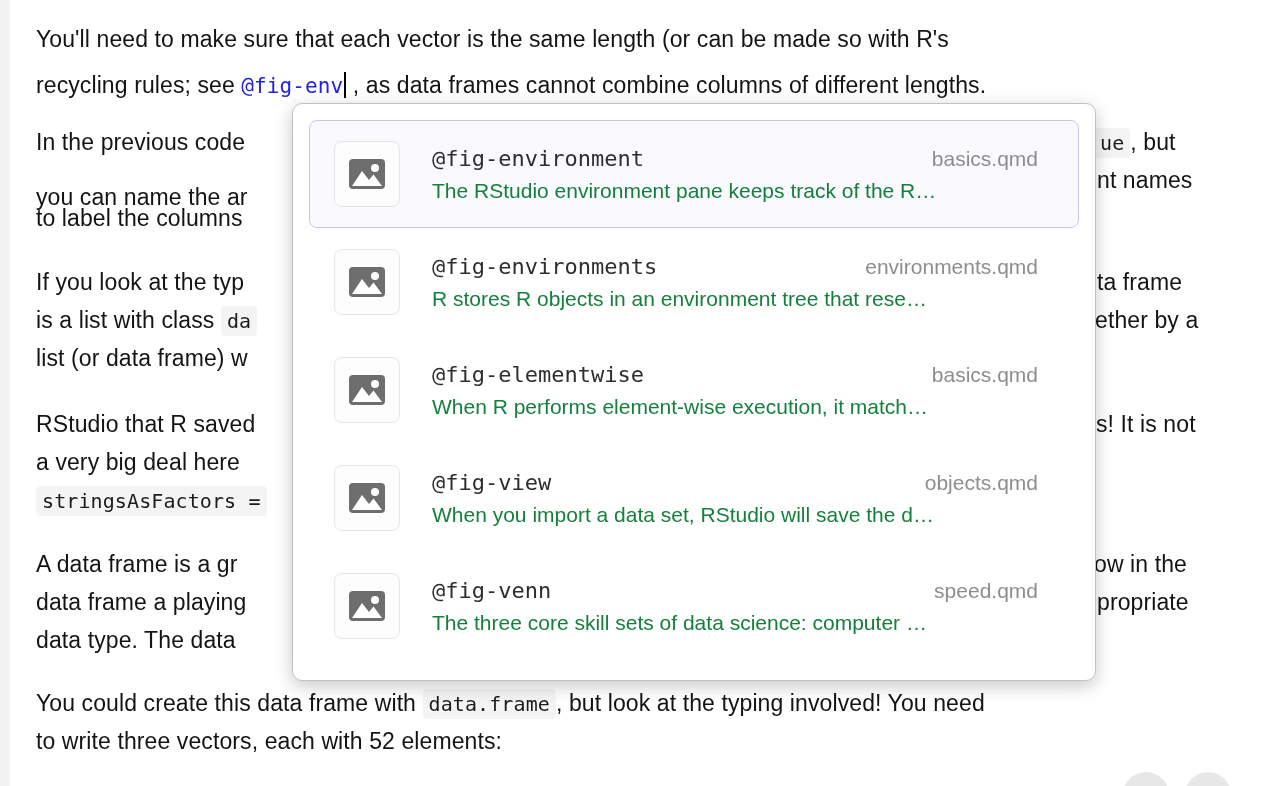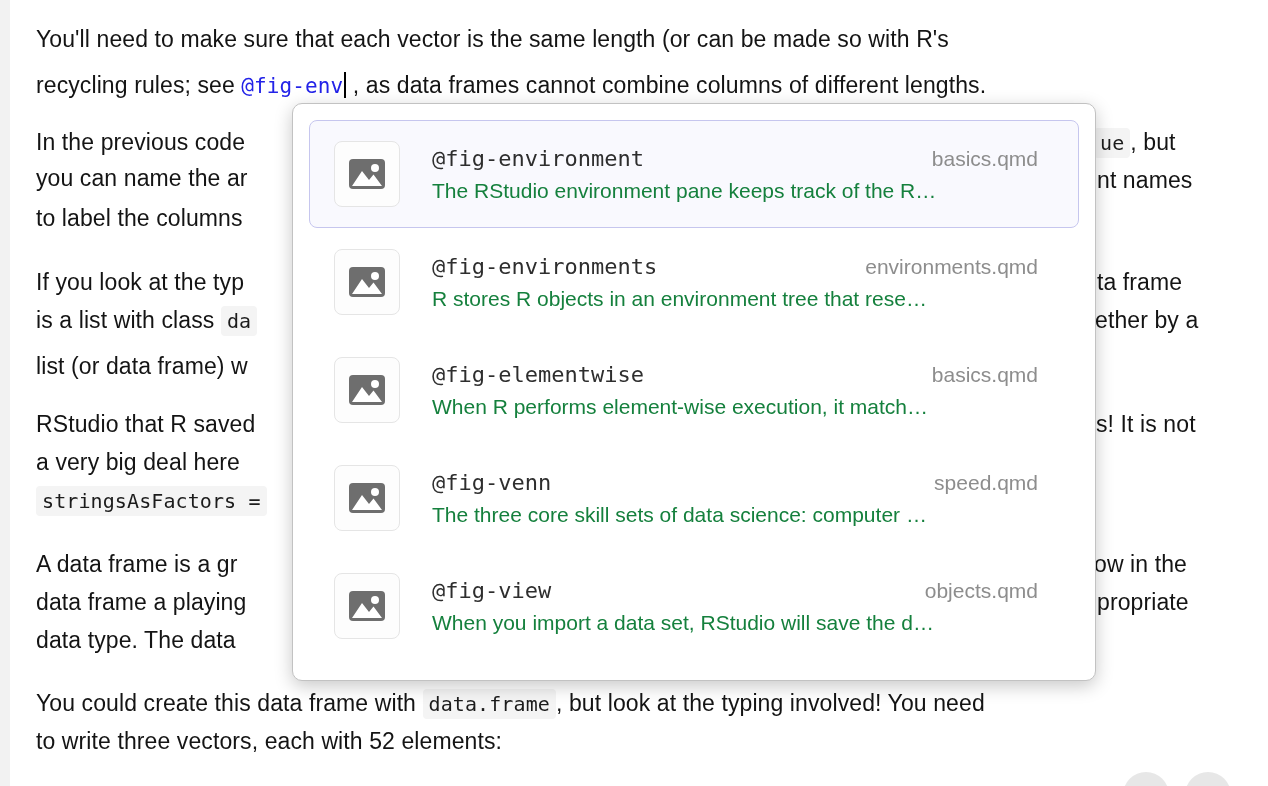--- a/index.html
+++ b/index.html
@@ -63,25 +63,25 @@
 <div id="app">
   <div class="left-strip"></div>
 
   <div class="docline" style="top:24px;left:36px;">You'll need to make sure that each vector is the same length (or can be made so with R's</div>
   <div class="docline" style="top:62px;left:36px;margin-top:8px;">
     <span>recycling rules; see </span><span class="ref-blue">@fig-env</span><span class="cursor"></span><span> , as data frames cannot combine columns of different lengths.</span>
   </div>
 
   <div id="fragments">
       <div class="docline" style="top: 127px; left: 36px;"><span>In the previous code</span></div>
-      <div class="docline" style="top: 163px; left: 36px;"><span>you can name the ar</span></div>
+      <div class="docline" style="top: 182px; left: 36px;"><span>you can name the ar</span></div>
       <div class="docline" style="top: 203px; left: 36px;"><span>to label the columns</span></div>
       <div class="docline" style="top: 267px; left: 36px;"><span>If you look at the typ</span></div>
       <div class="docline" style="top: 305px; left: 36px;"><span>is a list with class </span><span class="chip">da</span></div>
-      <div class="docline" style="top: 343px; left: 36px; margin-top: 8px;"><span>list (or data frame) w</span></div>
+      <div class="docline" style="top: 343px; left: 36px;"><span>list (or data frame) w</span></div>
       <div class="docline" style="top: 409px; left: 36px;"><span>RStudio that R saved</span></div>
       <div class="docline" style="top: 447px; left: 36px;"><span>a very big deal here</span></div>
       <div class="docline" style="top: 485px; left: 36px;"><span class="chip">stringsAsFactors =</span></div>
       <div class="docline" style="top: 549px; left: 36px;"><span>A data frame is a gr</span></div>
       <div class="docline" style="top: 587px; left: 36px;"><span>data frame a playing</span></div>
       <div class="docline" style="top: 625px; left: 36px;"><span>data type. The data</span></div>
       <div class="docline" style="top: 127px; left: 1094px;"><span class="chip">ue</span><span>, but</span></div>
       <div class="docline" style="top: 165px; left: 1097px;"><span>nt names</span></div>
       <div class="docline" style="top: 267px; left: 1097px;"><span>ta frame</span></div>
       <div class="docline" style="top: 305px; left: 1095px;"><span>ether by a</span></div>
@@ -147,40 +147,40 @@
       <div class="item">
     <div class="thumb">
       <svg width="36" height="30" viewBox="0 0 36 30" aria-hidden="true">
         <rect x="0" y="0" width="36" height="30" rx="4" fill="#6e6e6e"></rect>
         <circle cx="26" cy="9" r="4" fill="#ffffff"></circle>
         <path d="M3 27 L13 12 L20 21 L24.5 15.5 L33 27 Z" fill="#ffffff"></path>
       </svg>
     </div>
     <div class="item-body">
       <div class="item-top">
-        <span class="item-label">@fig-venn</span>
-        <span class="item-file">speed.qmd</span>
+        <span class="item-label">@fig-view</span>
+        <span class="item-file">objects.qmd</span>
       </div>
-      <div class="item-desc">The three core skill sets of data science: computer …</div>
+      <div class="item-desc">When you import a data set, RStudio will save the d…</div>
     </div>
   </div>
       <div class="item">
     <div class="thumb">
       <svg width="36" height="30" viewBox="0 0 36 30" aria-hidden="true">
         <rect x="0" y="0" width="36" height="30" rx="4" fill="#6e6e6e"></rect>
         <circle cx="26" cy="9" r="4" fill="#ffffff"></circle>
         <path d="M3 27 L13 12 L20 21 L24.5 15.5 L33 27 Z" fill="#ffffff"></path>
       </svg>
     </div>
     <div class="item-body">
       <div class="item-top">
-        <span class="item-label">@fig-view</span>
-        <span class="item-file">objects.qmd</span>
+        <span class="item-label">@fig-venn</span>
+        <span class="item-file">speed.qmd</span>
       </div>
-      <div class="item-desc">When you import a data set, RStudio will save the d…</div>
+      <div class="item-desc">The three core skill sets of data science: computer …</div>
     </div>
   </div>
       <div class="item">
     <div class="thumb">
       
     </div>
 
   </div>
     </div>
 

